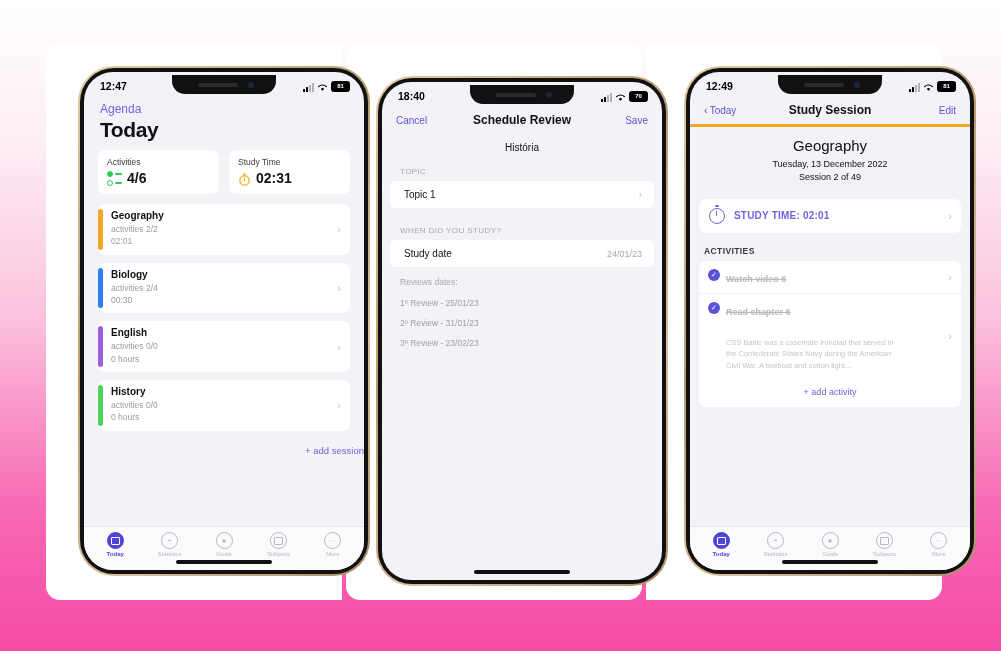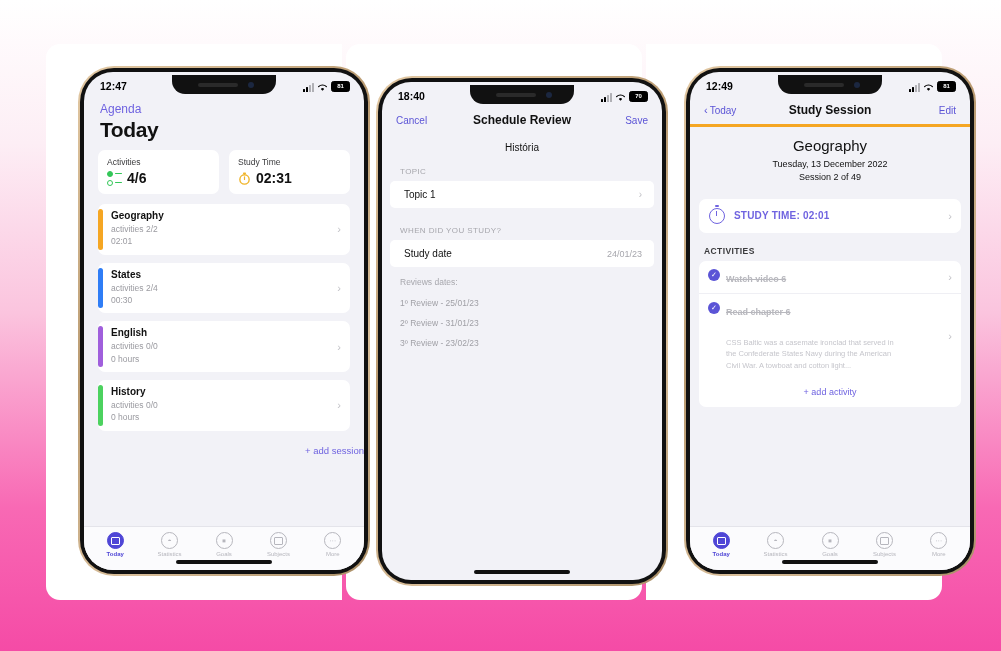--- a/index.html
+++ b/index.html
@@ -52,21 +52,21 @@
   .chev-left{font-size:11px;line-height:1;}
 
   .body{flex:1;overflow:hidden;position:relative;}
 
   
   .agenda-link{color:#6f63e0;font-size:12px;padding:4px 16px 0;}
   .big-title{font-size:21px;font-weight:bold;color:#111;padding:2px 16px 8px;letter-spacing:-.4px;}
   .stats{display:flex;gap:10px;padding:0 14px 10px;}
   .stat{flex:1;background:#fff;border-radius:7px;padding:7px 9px 8px;}
   .stat-label{font-size:8.5px;color:#3a3a3c;margin-bottom:3px;}
-  .stat-val{display:flex;align-items:center;gap:5px;font-size:14px;font-weight:bold;color:#111;}
+  .stat-val{display:flex;align-items:flex-end;gap:5px;font-size:14px;font-weight:bold;color:#111;}
   .icon-list{display:flex;flex-direction:column;gap:3px;}
   .icon-list span{display:flex;align-items:center;gap:2px;}
   .dot{width:4px;height:4px;border-radius:50%;border:1.2px solid #34c759;}
   .dot.full{background:#34c759;}
   .dash{width:7px;height:1.6px;background:#34c759;border-radius:1px;}
 
   .cards{padding:0 14px;display:flex;flex-direction:column;gap:8px;}
   .card{background:#fff;border-radius:7px;display:flex;align-items:stretch;overflow:hidden;position:relative;}
   .bar{width:5px;flex:0 0 5px;border-radius:3px;margin:5px 0;}
   .card-in{flex:1;padding:6px 8px 7px 8px;}
@@ -187,21 +187,21 @@
           <div class="card-in">
             <div class="card-title">Geography</div>
             <div class="card-sub">activities 2/2</div>
             <div class="card-sub">02:01</div>
           </div>
           <span class="chev">›</span>
         </div>
         <div class="card">
           <div class="bar" style="background:#2f7df6"></div>
           <div class="card-in">
-            <div class="card-title">States</div>
+            <div class="card-title">Biology</div>
             <div class="card-sub">activities 2/4</div>
             <div class="card-sub">00:30</div>
           </div>
           <span class="chev">›</span>
         </div>
         <div class="card">
           <div class="bar" style="background:#a05fdc"></div>
           <div class="card-in">
             <div class="card-title">English</div>
             <div class="card-sub">activities 0/0</div>

